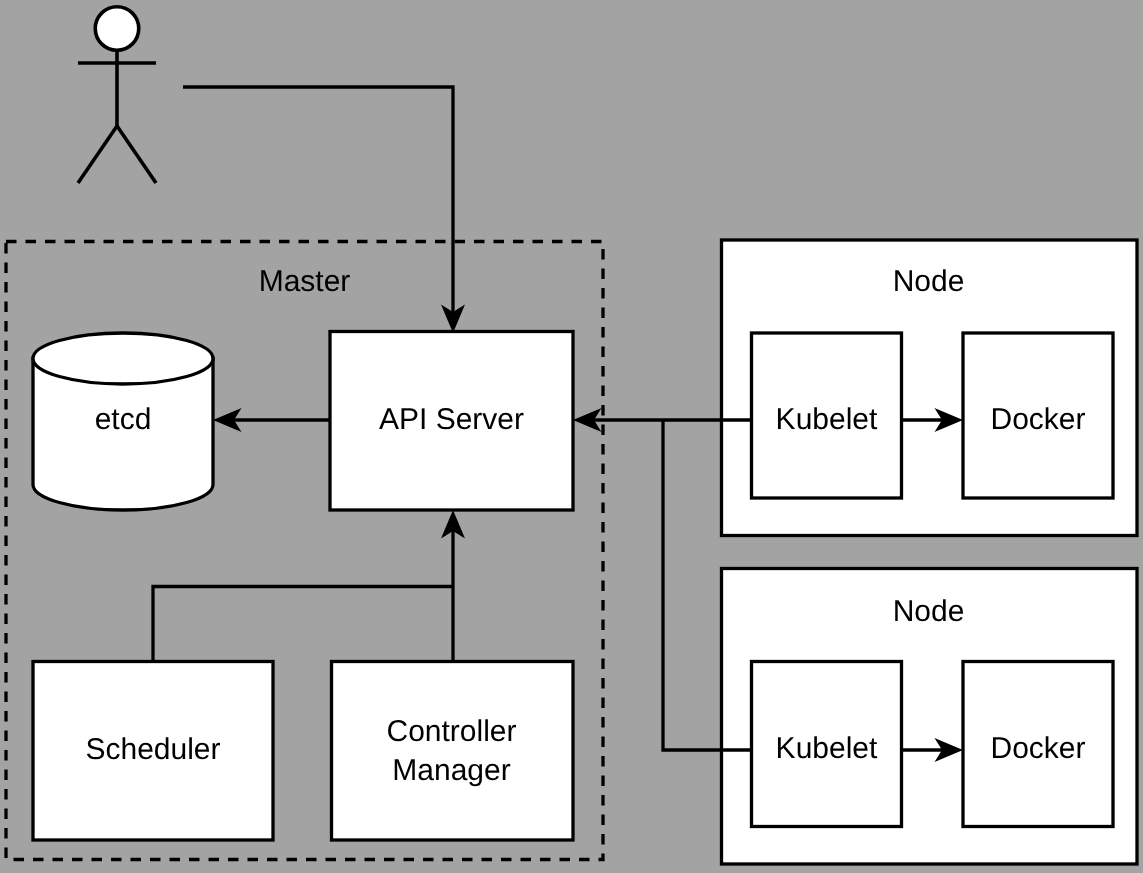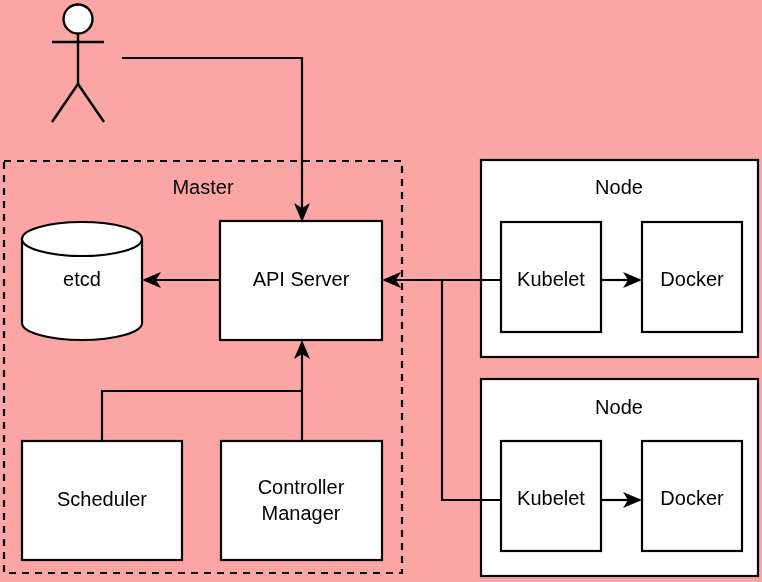--- a/index.html
+++ b/index.html
@@ -10,21 +10,21 @@
   body {
     width: 762px;
     height: 582px;
     overflow: hidden;
     font-family: "Liberation Sans", sans-serif;
   }
   #diagram-root {
     position: relative;
     width: 762px;
     height: 582px;
-    background: #fca5a5;
+    background: #a3a3a3;
   }
   svg#k8s-diagram {
     display: block;
     width: 762px;
     height: 582px;
   }
   .shape-stroke {
     fill: #ffffff;
     stroke: #000000;
     stroke-width: 2.2;

